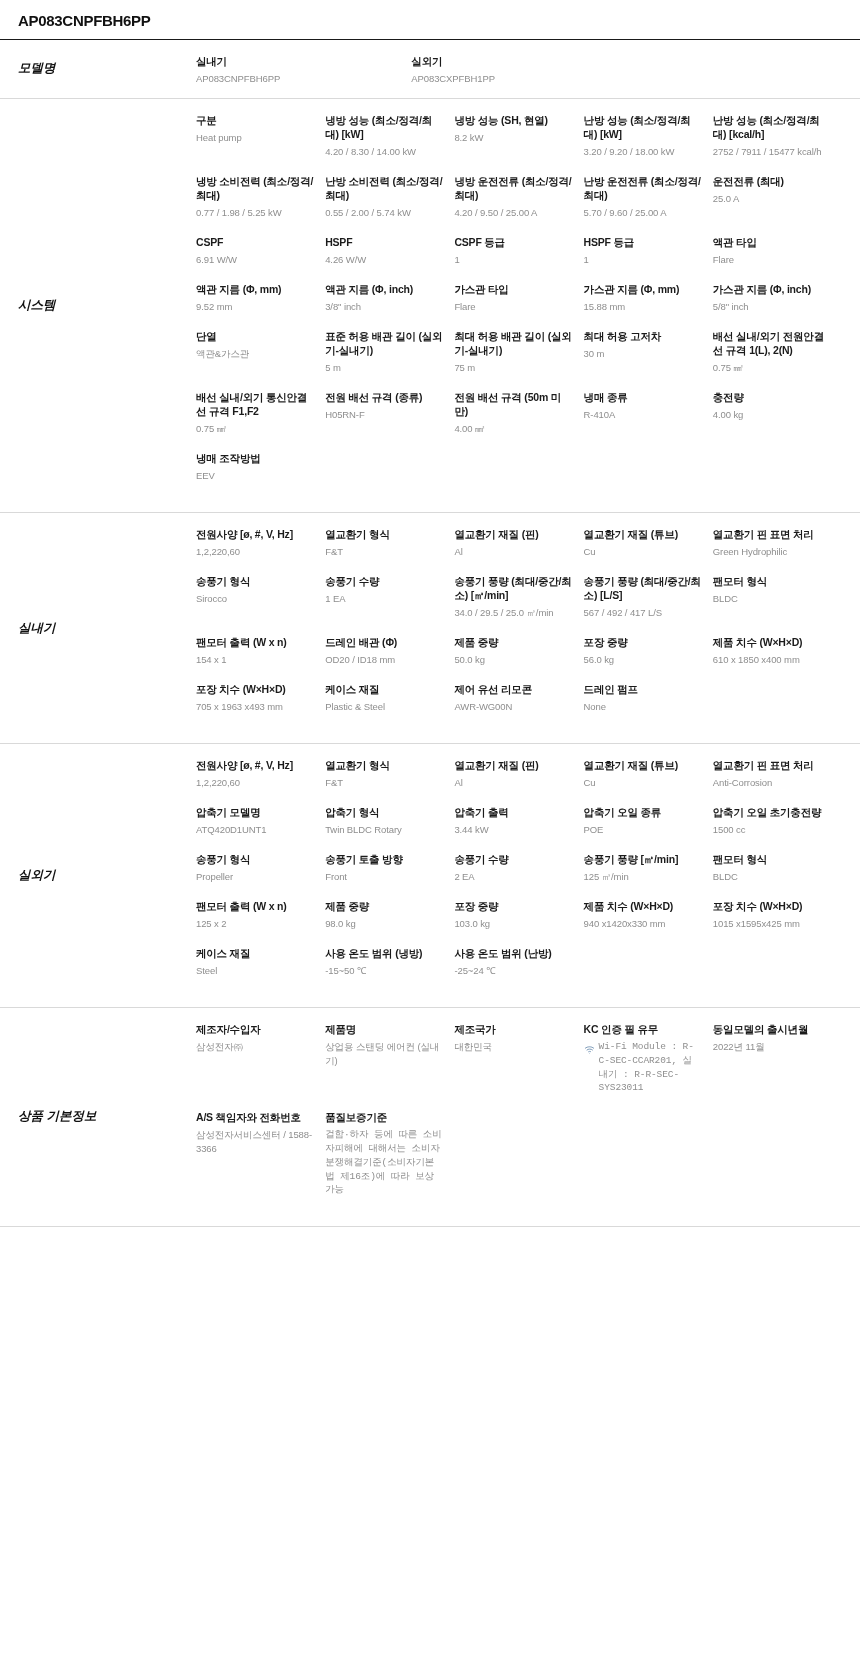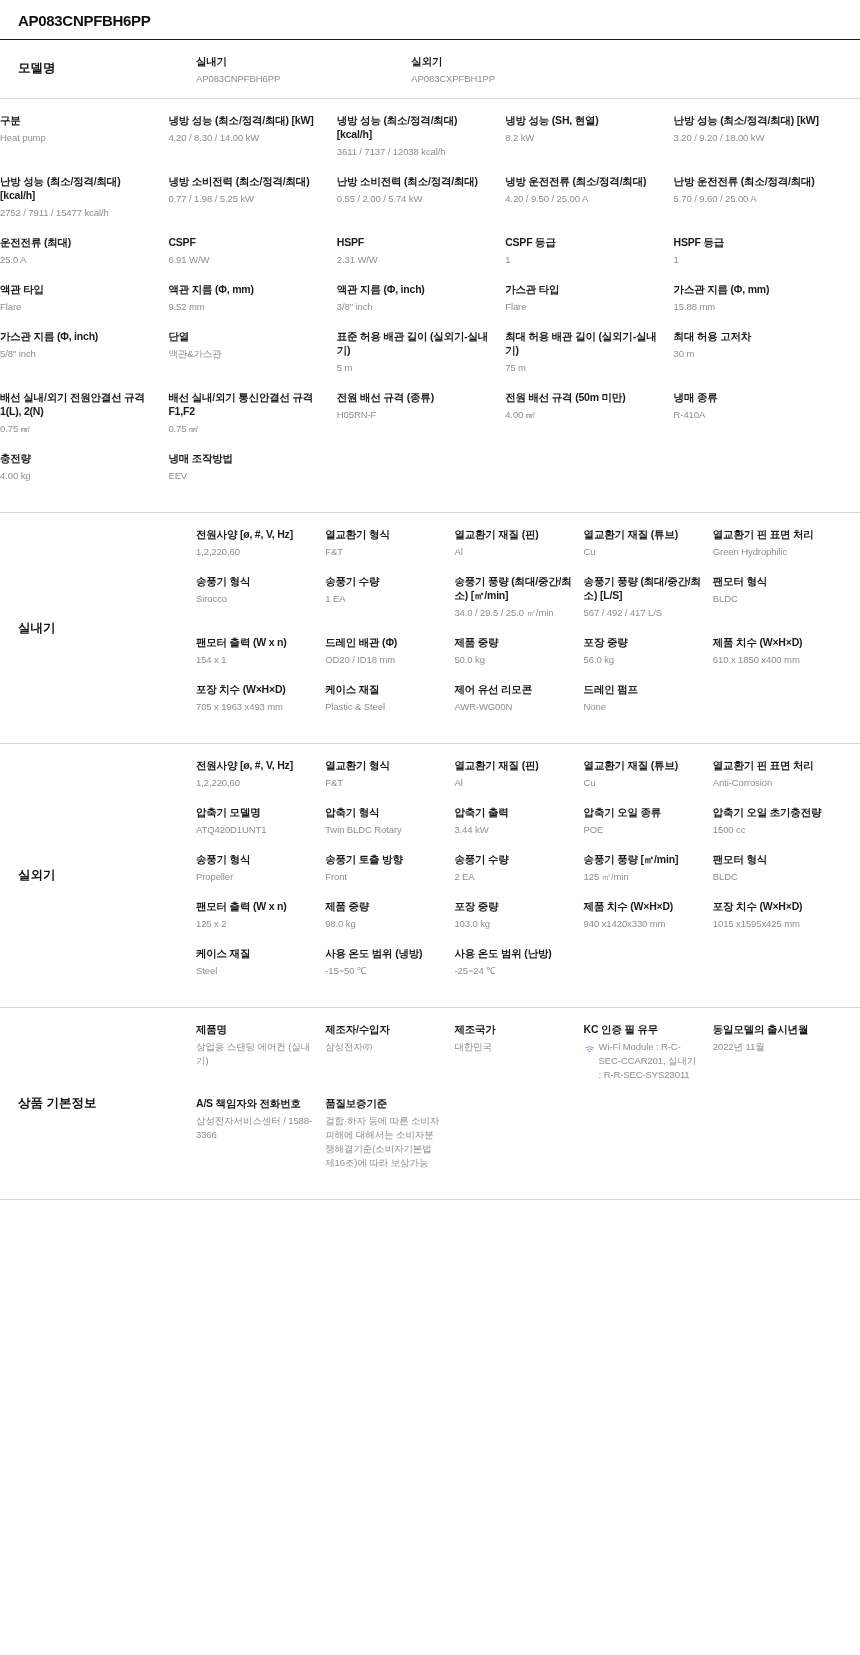--- a/index.html
+++ b/index.html
@@ -34,20 +34,21 @@
   .section:last-child { border-bottom: 1px solid #d9d9d9; }
   .sec-label {
     width: 196px;
     flex: 0 0 196px;
     padding: 18px 0 18px 18px;
     font-size: 12.5px;
     font-weight: bold;
     color: #111;
     display: flex;
     align-items: center;
+    font-style: italic;
   }
   .sec-body {
     flex: 1 1 auto;
     padding: 14px 18px 14px 0;
   }
   .grid {
     display: grid;
     grid-template-columns: 1fr 1fr 1fr 1fr 1fr;
     column-gap: 0px;
     row-gap: 0px;
@@ -81,21 +82,21 @@
 
   .kc-line {
     display: flex;
     align-items: flex-start;
     gap: 4px;
   }
   .wifi-icon {
     flex: 0 0 auto;
     margin-top: 1px;
   }
-  .long-v { max-width: 180px; }
+  .long-v { max-width: 180px; font-family: Liberation Mono, monospace; }
 </style>
 </head>
 <body>
 
 <div class="page">
 
   <div class="title-bar">
     <div class="title">AP083CNPFBH6PP</div>
   </div>
 
@@ -110,35 +111,32 @@
         <div class="cell">
           <div class="k">실외기</div>
           <div class="v">AP083CXPFBH1PP</div>
         </div>
         <div class="cell"></div>
       </div>
     </div>
   </div>
 
   <div class="section">
+    <div class="sec-label">시스템</div>
     <div class="sec-body">
       <div class="grid">
         <div class="cell">
             <div class="k">구분</div>
             <div class="v">Heat pump</div>
           </div>
         <div class="cell">
             <div class="k">냉방 성능 (최소/정격/최대) [kW]</div>
             <div class="v">4.20 / 8.30 / 14.00 kW</div>
           </div>
         <div class="cell">
-            <div class="k">냉방 성능 (최소/정격/최대) [kcal/h]</div>
-            <div class="v">3611 / 7137 / 12038 kcal/h</div>
-          </div>
-        <div class="cell">
             <div class="k">냉방 성능 (SH, 현열)</div>
             <div class="v">8.2 kW</div>
           </div>
         <div class="cell">
             <div class="k">난방 성능 (최소/정격/최대) [kW]</div>
             <div class="v">3.20 / 9.20 / 18.00 kW</div>
           </div>
         <div class="cell">
             <div class="k">난방 성능 (최소/정격/최대) [kcal/h]</div>
             <div class="v">2752 / 7911 / 15477 kcal/h</div>
@@ -162,21 +160,21 @@
         <div class="cell">
             <div class="k">운전전류 (최대)</div>
             <div class="v">25.0 A</div>
           </div>
         <div class="cell">
             <div class="k">CSPF</div>
             <div class="v">6.91 W/W</div>
           </div>
         <div class="cell">
             <div class="k">HSPF</div>
-            <div class="v">2.31 W/W</div>
+            <div class="v">4.26 W/W</div>
           </div>
         <div class="cell">
             <div class="k">CSPF 등급</div>
             <div class="v">1</div>
           </div>
         <div class="cell">
             <div class="k">HSPF 등급</div>
             <div class="v">1</div>
           </div>
         <div class="cell">
@@ -433,26 +431,26 @@
           </div>
       </div>
     </div>
   </div>
 
   <div class="section">
     <div class="sec-label">상품 기본정보</div>
     <div class="sec-body">
       <div class="grid">
         <div class="cell">
+            <div class="k">제조자/수입자</div>
+            <div class="v">삼성전자㈜</div>
+          </div>
+        <div class="cell">
             <div class="k">제품명</div>
             <div class="v">상업용 스탠딩 에어컨 (실내기)</div>
-          </div>
-        <div class="cell">
-            <div class="k">제조자/수입자</div>
-            <div class="v">삼성전자㈜</div>
           </div>
         <div class="cell">
             <div class="k">제조국가</div>
             <div class="v">대한민국</div>
           </div>
 
         <div class="cell">
           <div class="k">KC 인증 필 유무</div>
           <div class="kc-line">
             <span class="wifi-icon">

